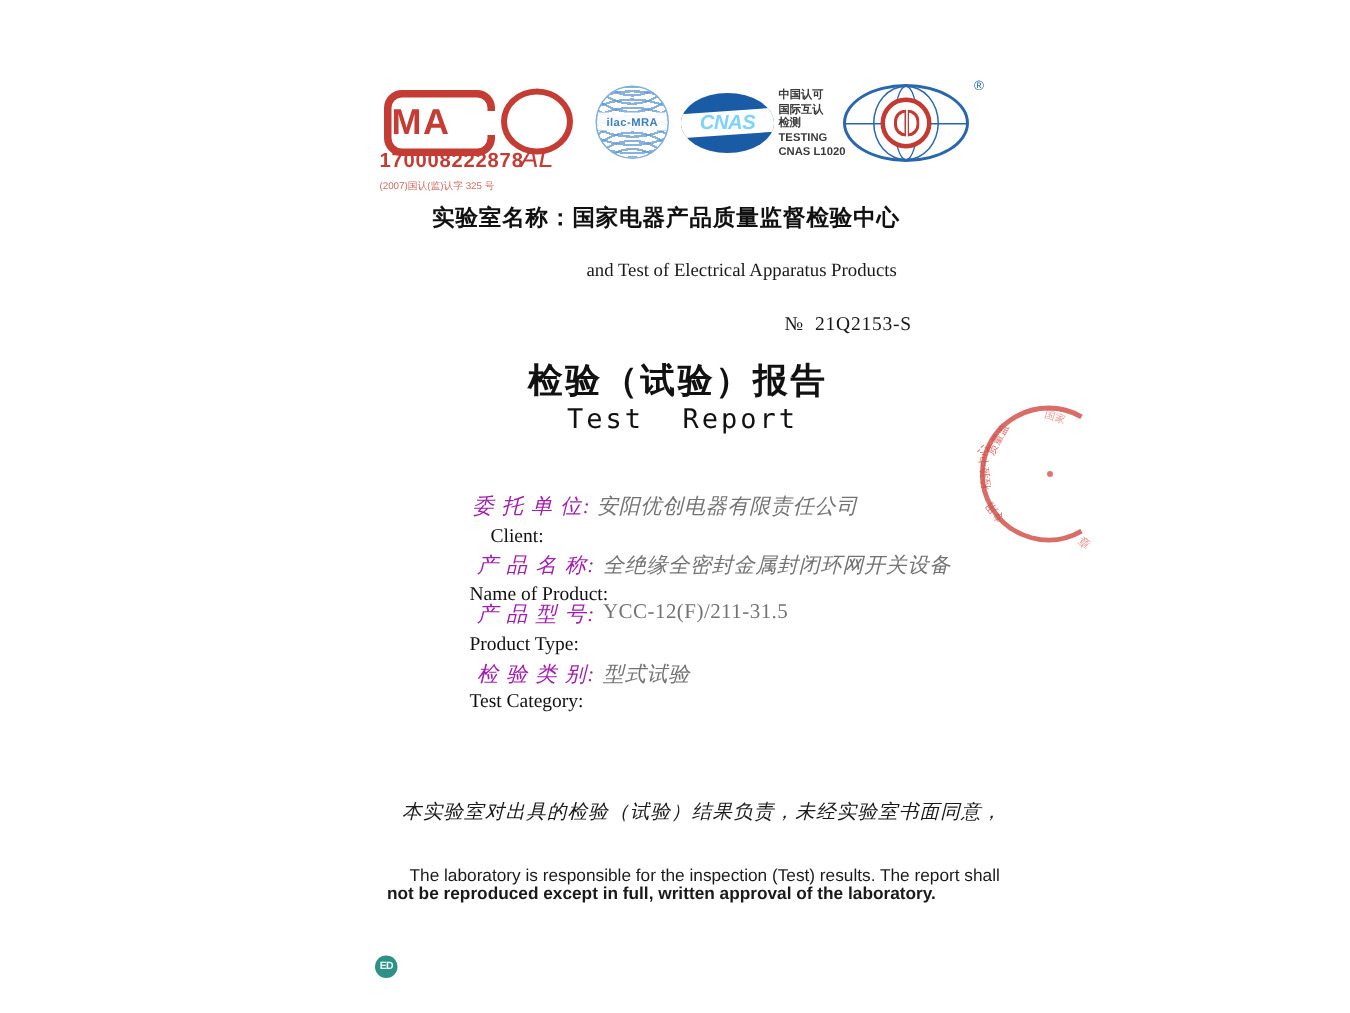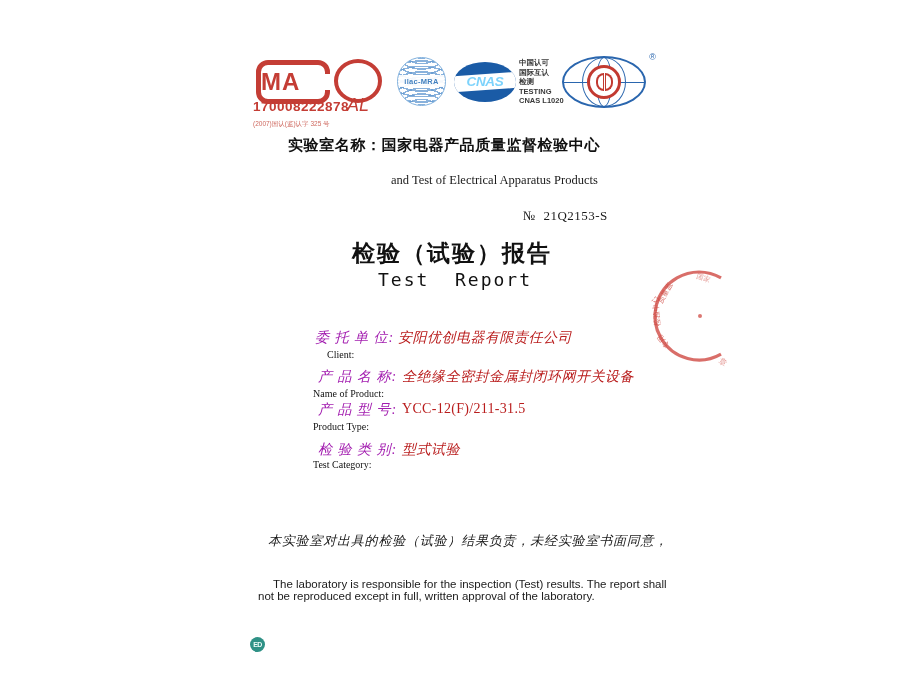--- a/index.html
+++ b/index.html
@@ -53,29 +53,29 @@
 
   
   .report-no{position:absolute;left:523px;top:208px;font-size:13px;letter-spacing:.5px;}
   .title-cn{position:absolute;left:0;width:904px;top:238px;text-align:center;
             font-family:"Liberation Sans",sans-serif;font-weight:700;font-size:23px;letter-spacing:2px;color:#111;}
   .title-en{position:absolute;left:0;width:910px;top:269px;text-align:center;white-space:pre;
             font-family:"DejaVu Sans Mono",monospace;font-size:18px;letter-spacing:2px;color:#111;}
 
   
   .f-cn{position:absolute;font-size:14px;color:#a21caf;font-style:italic;letter-spacing:1px;}
-  .f-val{position:absolute;font-size:14px;color:#b91c1c;font-style:italic;letter-spacing:.5px;}
+  .f-val{position:absolute;font-size:14px;color:#737373;font-style:italic;letter-spacing:.5px;}
   .f-val.model{font-style:normal;font-size:14px;letter-spacing:.3px;}
-  .f-en{position:absolute;font-size:10px;font-style:normal;color:#111;text-align:right;}
+  .f-en{position:absolute;font-size:13px;font-style:normal;color:#111;text-align:right;}
 
   
   .st-cn1{position:absolute;left:268px;top:532px;font-size:13px;font-style:italic;letter-spacing:.8px;}
   .st-cn2{position:absolute;left:258px;top:551px;font-size:13px;font-style:italic;letter-spacing:.8px;}
   .st-en1{position:absolute;left:273px;top:578px;font-size:11.5px;font-family:"Liberation Sans",sans-serif;}
-  .st-en2{position:absolute;left:258px;top:590px;font-size:11.5px;font-family:"Liberation Sans",sans-serif;}
+  .st-en2{position:absolute;left:258px;top:590px;font-size:11.5px;font-family:"Liberation Sans",sans-serif;font-weight:bold;}
 
   
   .seal{position:absolute;left:630px;top:250px;}
   .mini-stamp{position:absolute;left:250px;top:637px;width:15px;height:15px;border-radius:50%;
               background:#2f9186;display:flex;align-items:center;justify-content:center;}
   .mini-stamp span{color:#eafaf7;font-family:"Liberation Sans",sans-serif;font-weight:700;font-size:7px;letter-spacing:-0.5px;}
 </style>
 </head>
 <body>
 

